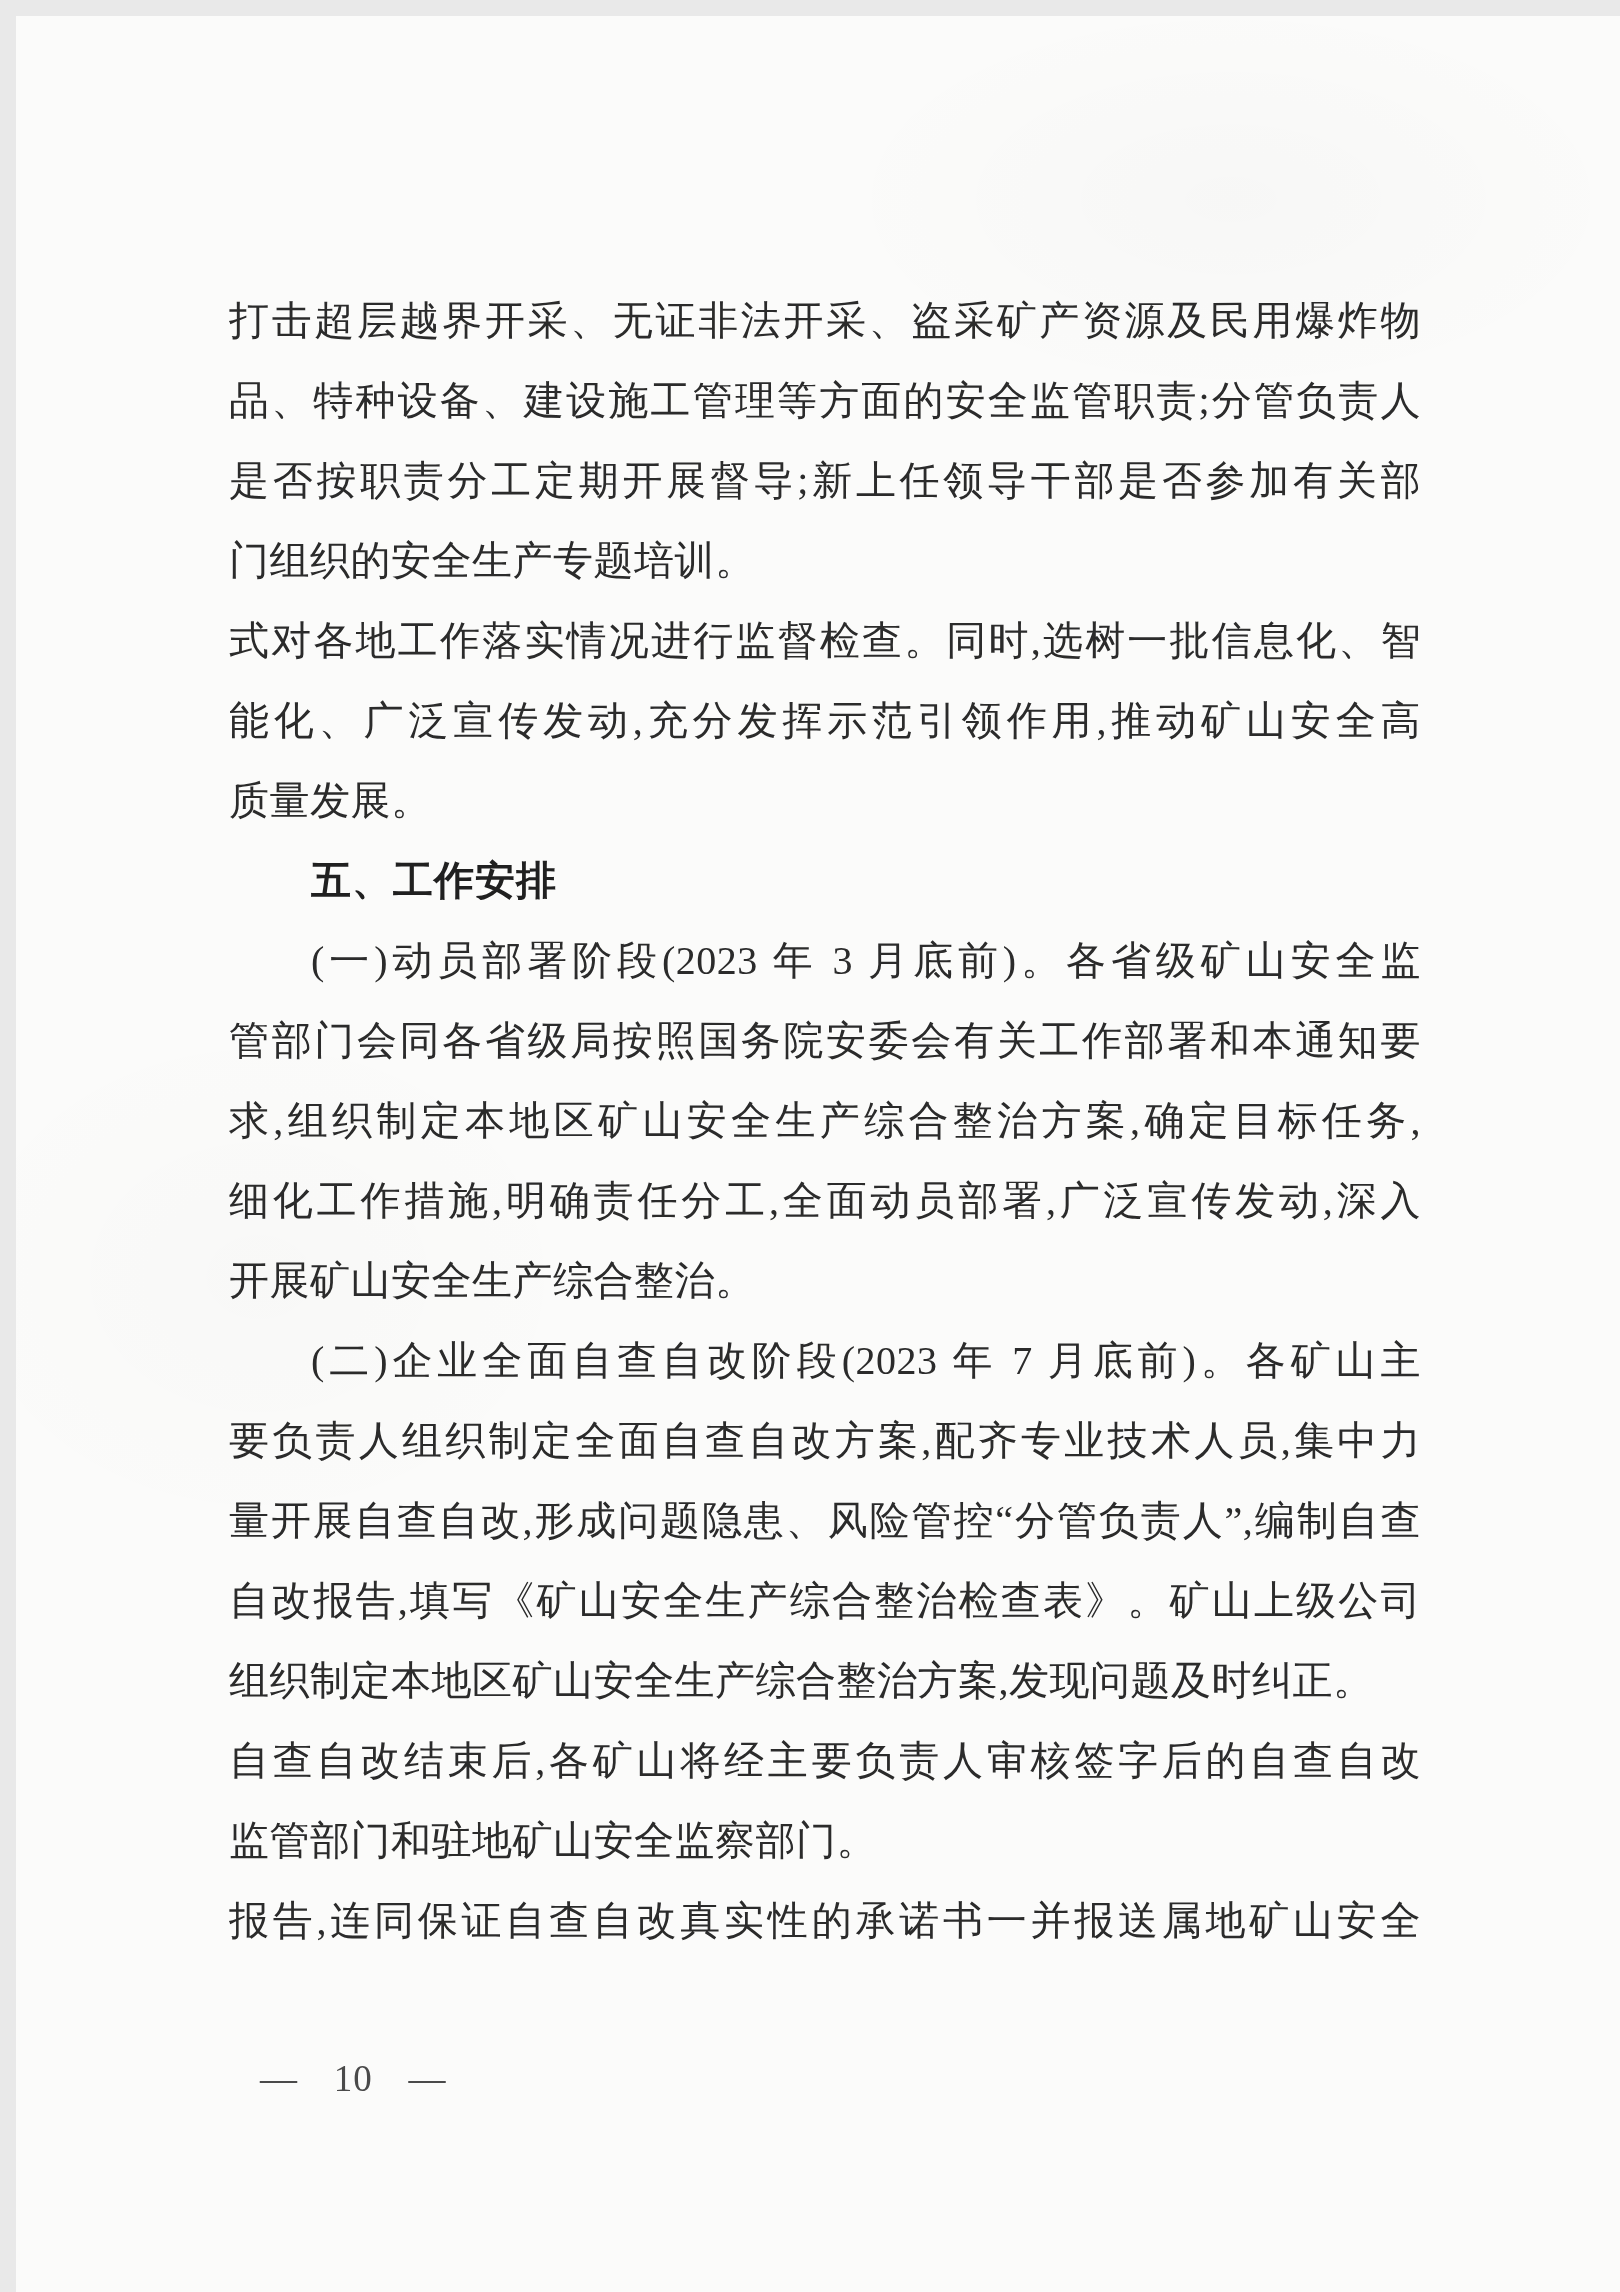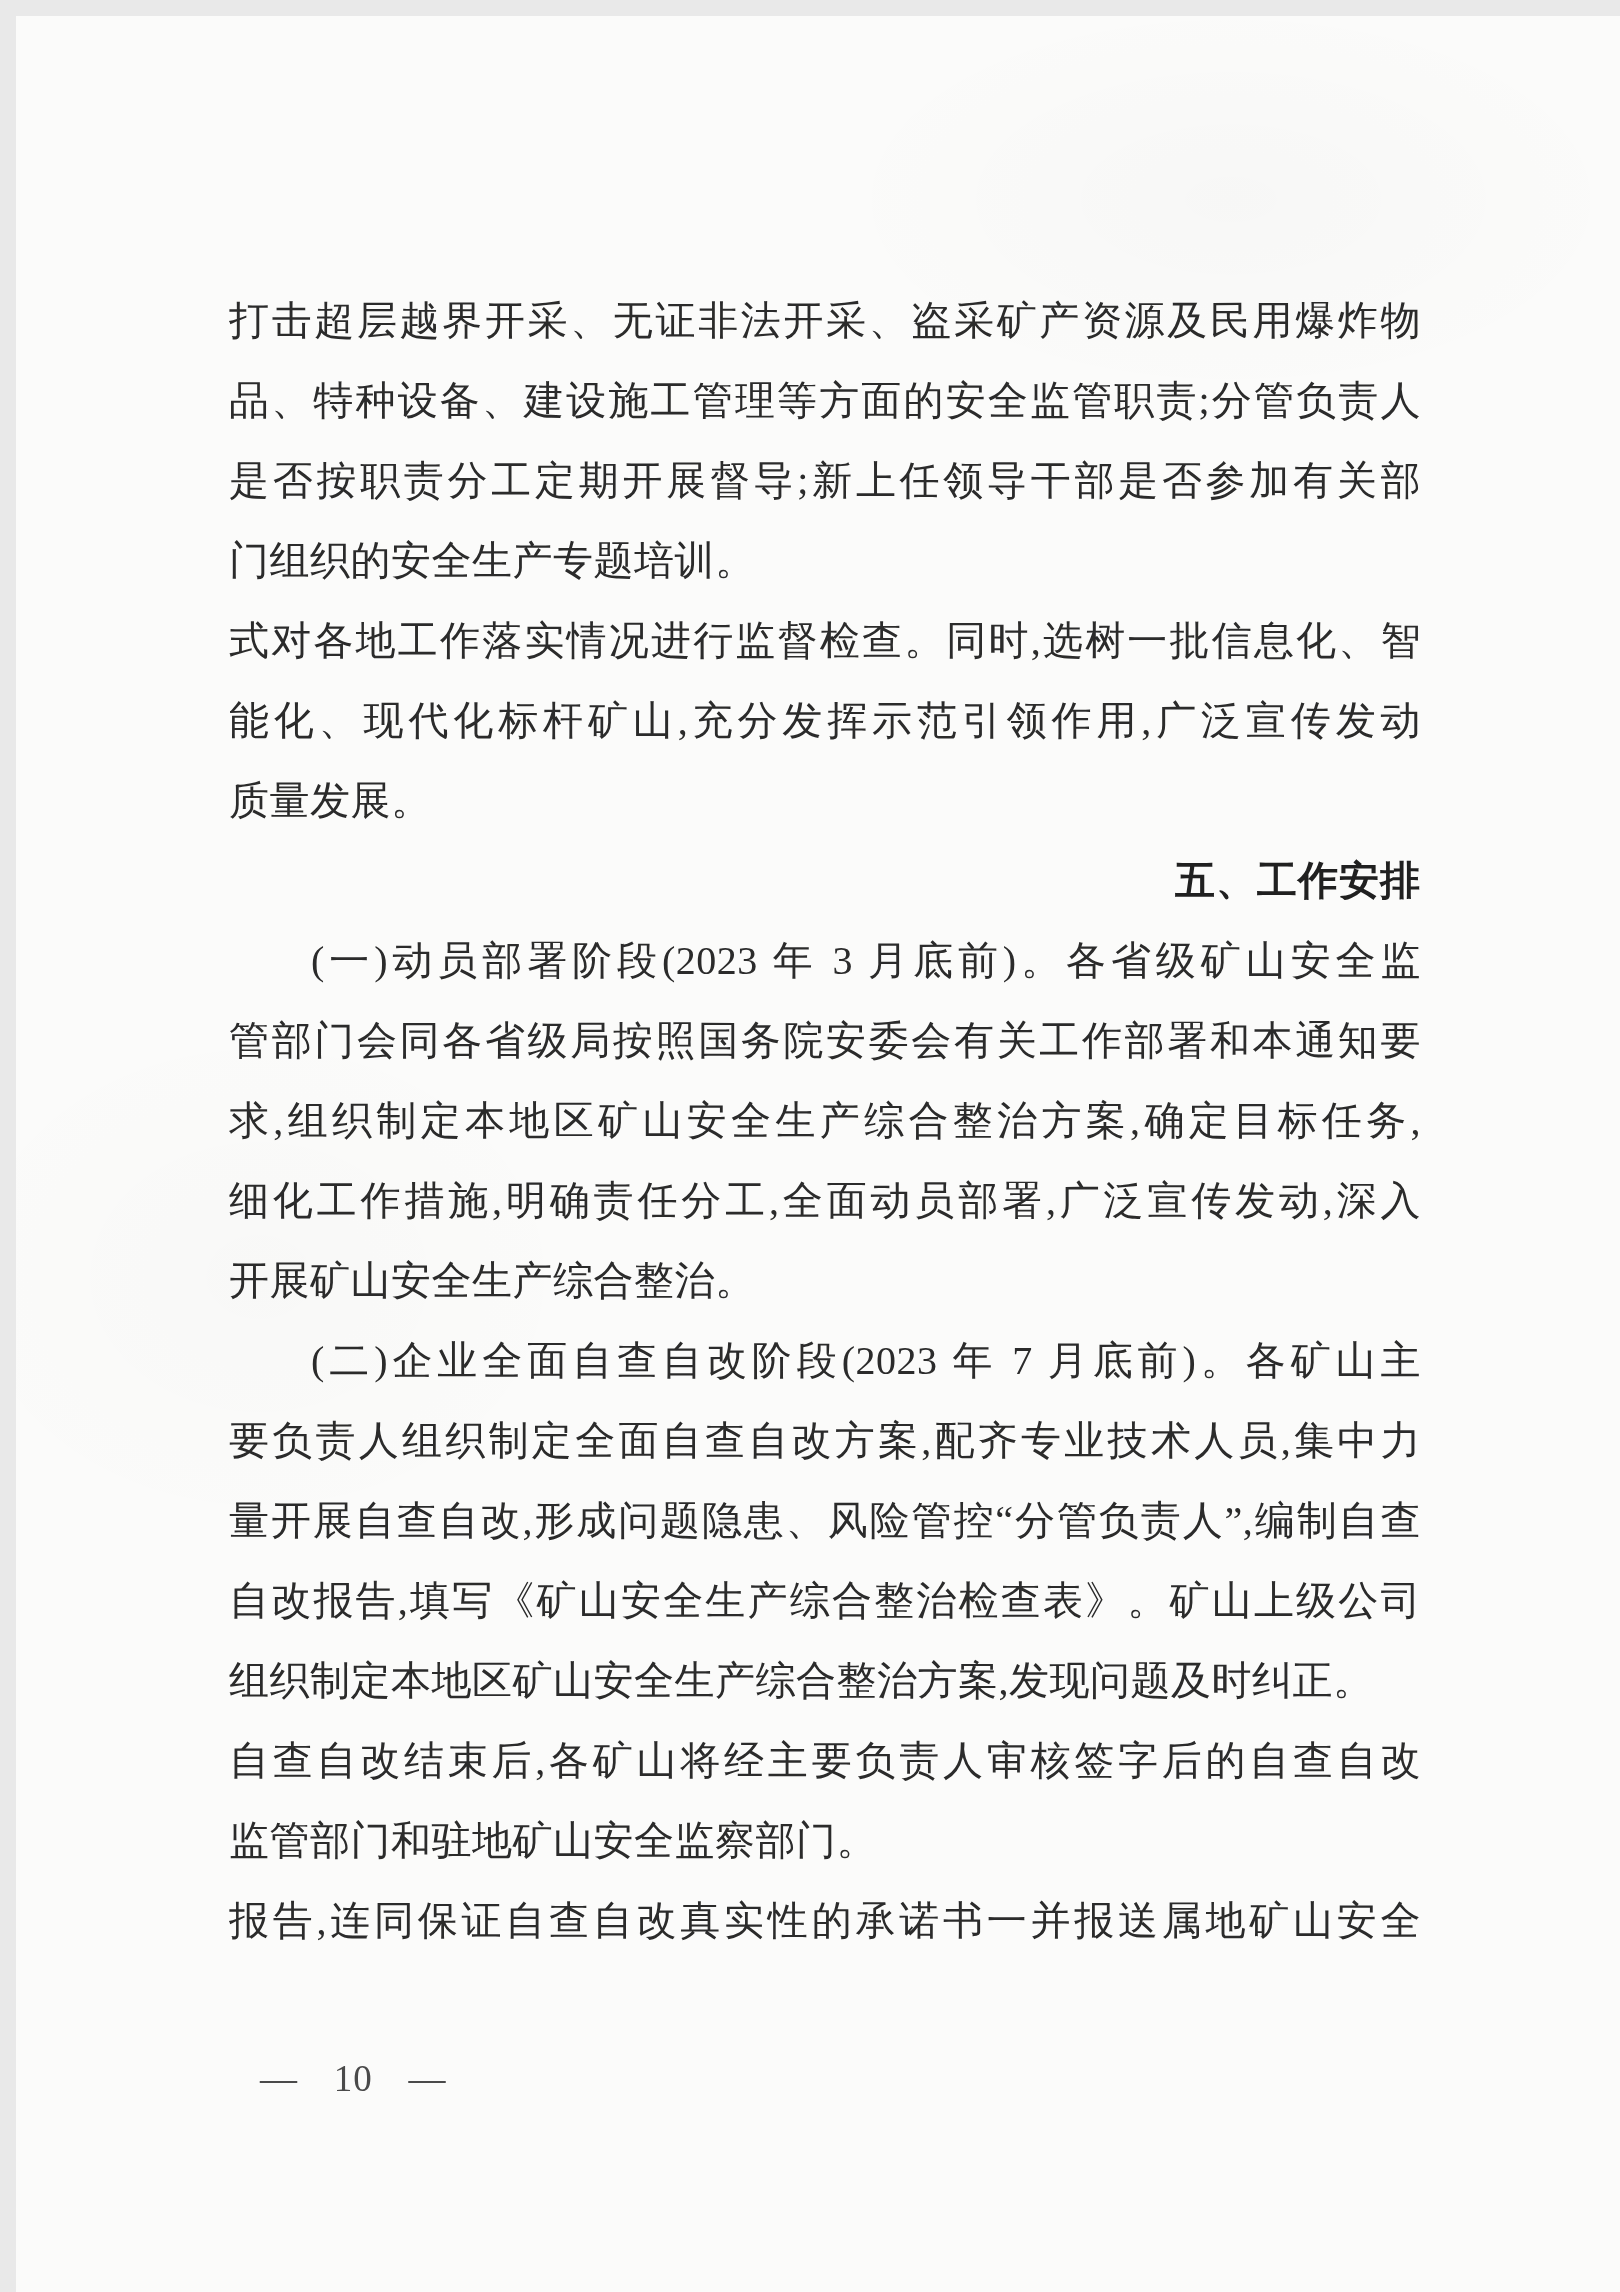--- a/index.html
+++ b/index.html
@@ -37,21 +37,20 @@
     text-align: justify;
     text-align-last: justify;
   }
   .line.indent {
     padding-left: 82px;
   }
   .line.bold {
     font-weight: 700;
     color: #202020;
     letter-spacing: 1px;
-    text-align: right;
   }
   .page-number {
     position: absolute;
     left: 244px;
     top: 2041px;
     font-size: 37px;
     line-height: 43px;
     color: #4a4a4a;
     word-spacing: 25.5px;
     letter-spacing: 1px;
@@ -60,21 +59,21 @@
 </head>
 <body>
 
 <div class="page">
   <div class="text-block" id="text-block">
       <div class="line justify">打击超层越界开采、无证非法开采、盗采矿产资源及民用爆炸物</div>
       <div class="line justify">品、特种设备、建设施工管理等方面的安全监管职责;分管负责人</div>
       <div class="line justify">是否按职责分工定期开展督导;新上任领导干部是否参加有关部</div>
       <div class="line">门组织的安全生产专题培训。</div>
       <div class="line justify">式对各地工作落实情况进行监督检查。同时,选树一批信息化、智</div>
-      <div class="line justify">能化、现代化标杆矿山,充分发挥示范引领作用,广泛宣传发动</div>
+      <div class="line justify">能化、广泛宣传发动,充分发挥示范引领作用,推动矿山安全高</div>
       <div class="line">质量发展。</div>
       <div class="line indent bold">五、工作安排</div>
       <div class="line justify indent">(一)动员部署阶段(2023 年 3 月底前)。各省级矿山安全监</div>
       <div class="line justify">管部门会同各省级局按照国务院安委会有关工作部署和本通知要</div>
       <div class="line justify">求,组织制定本地区矿山安全生产综合整治方案,确定目标任务,</div>
       <div class="line justify">细化工作措施,明确责任分工,全面动员部署,广泛宣传发动,深入</div>
       <div class="line">开展矿山安全生产综合整治。</div>
       <div class="line justify indent">(二)企业全面自查自改阶段(2023 年 7 月底前)。各矿山主</div>
       <div class="line justify">要负责人组织制定全面自查自改方案,配齐专业技术人员,集中力</div>
       <div class="line justify">量开展自查自改,形成问题隐患、风险管控“分管负责人”,编制自查</div>

